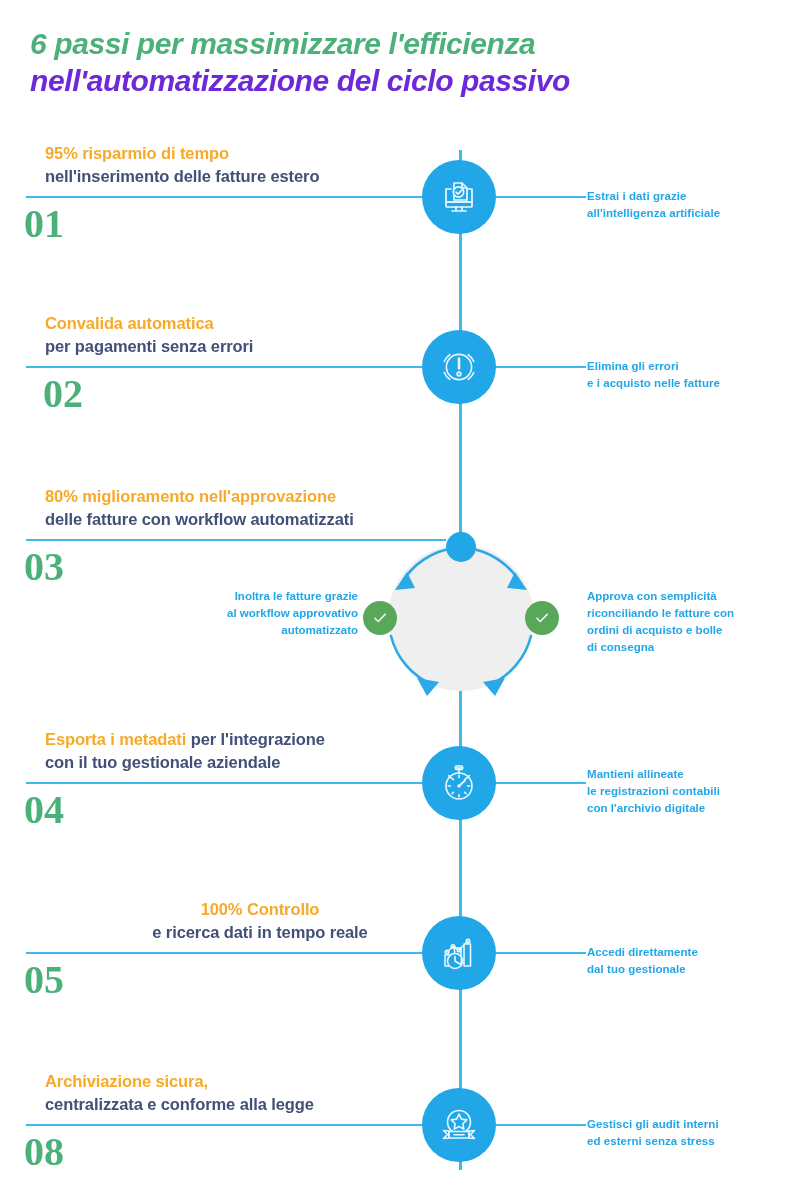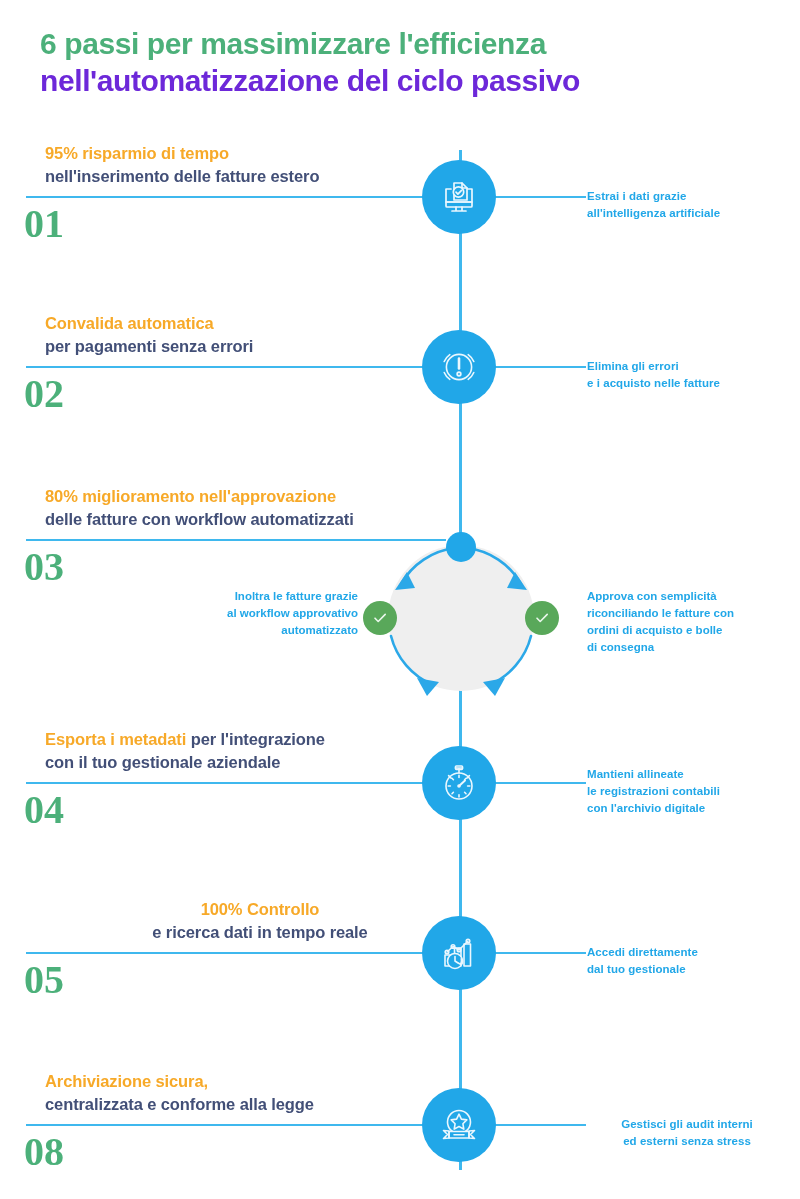--- a/index.html
+++ b/index.html
@@ -13,23 +13,24 @@
   .page {
     position: relative;
     width: 800px;
     height: 1199px;
     background: #ffffff;
   }
 
   
   .title-block {
     position: absolute;
-    left: 40px;
+    left: 30px;
     top: 26px;
     width: 740px;
+    font-style: italic;
   }
   .title-line1 {
     font-size: 30px;
     font-weight: bold;
     color: #4CB07A;
     letter-spacing: -0.4px;
     line-height: 1.22;
     white-space: nowrap;
   }
   .title-line2 {
@@ -219,21 +220,21 @@
   </div>
 
   <div class="step" style="top:0;">
     <div class="step-left" style="top:312px;">
       <div class="headline">
         <span class="hl-orange">Convalida automatica</span>
       </div>
       <div class="headline hl-navy">per pagamenti senza errori</div>
     </div>
     <div class="rule" style="top:366px;width:560px;"></div>
-    <div class="step-num" style="top:374px;">02</div>
+    <div class="step-num" style="top:374px;margin-left:19px;">02</div>
 
     <div class="medallion" style="left:422px;top:330px;">
       <span>
         <svg width="46" height="46" viewBox="0 0 46 46" fill="none" stroke="#EAF7FE" stroke-width="1.6" stroke-linecap="round">
           <circle cx="23" cy="23" r="12.6"></circle>
           <path d="M8.2 17.5a15.8 15.8 0 0 1 5.6-6.9"></path>
           <path d="M37.8 17.5a15.8 15.8 0 0 0-5.6-6.9"></path>
           <path d="M8.2 28.5a15.8 15.8 0 0 0 5.6 6.9"></path>
           <path d="M37.8 28.5a15.8 15.8 0 0 1-5.6 6.9"></path>
           <path d="M23 14.5v10" stroke-width="2.6"></path>
@@ -384,19 +385,19 @@
           <circle cx="22" cy="19" r="11.5"></circle>
           <path d="M22 11.2l2.4 4.9 5.4.8-3.9 3.8.9 5.4-4.8-2.6-4.8 2.6.9-5.4-3.9-3.8 5.4-.8z"></path>
           <path d="M12 28.5h20v6.5H12z" fill="#21A7E8"></path>
           <path d="M6.5 27.5l4 4-4 4 5.5-.5v-7z"></path>
           <path d="M37.5 27.5l-4 4 4 4-5.5-.5v-7z"></path>
           <path d="M17 31.8h10"></path>
         </svg>
       </span>
     </div>
 
-    <div class="step-right" style="left:587px;top:1116px;width:200px;text-align:center;">
+    <div class="step-right" style="left:587px;top:1116px;width:200px;">
       <div>Gestisci gli audit interni</div>
       <div>ed esterni senza stress</div>
     </div>
   </div>
 
 </div>
 
 </body></html>

